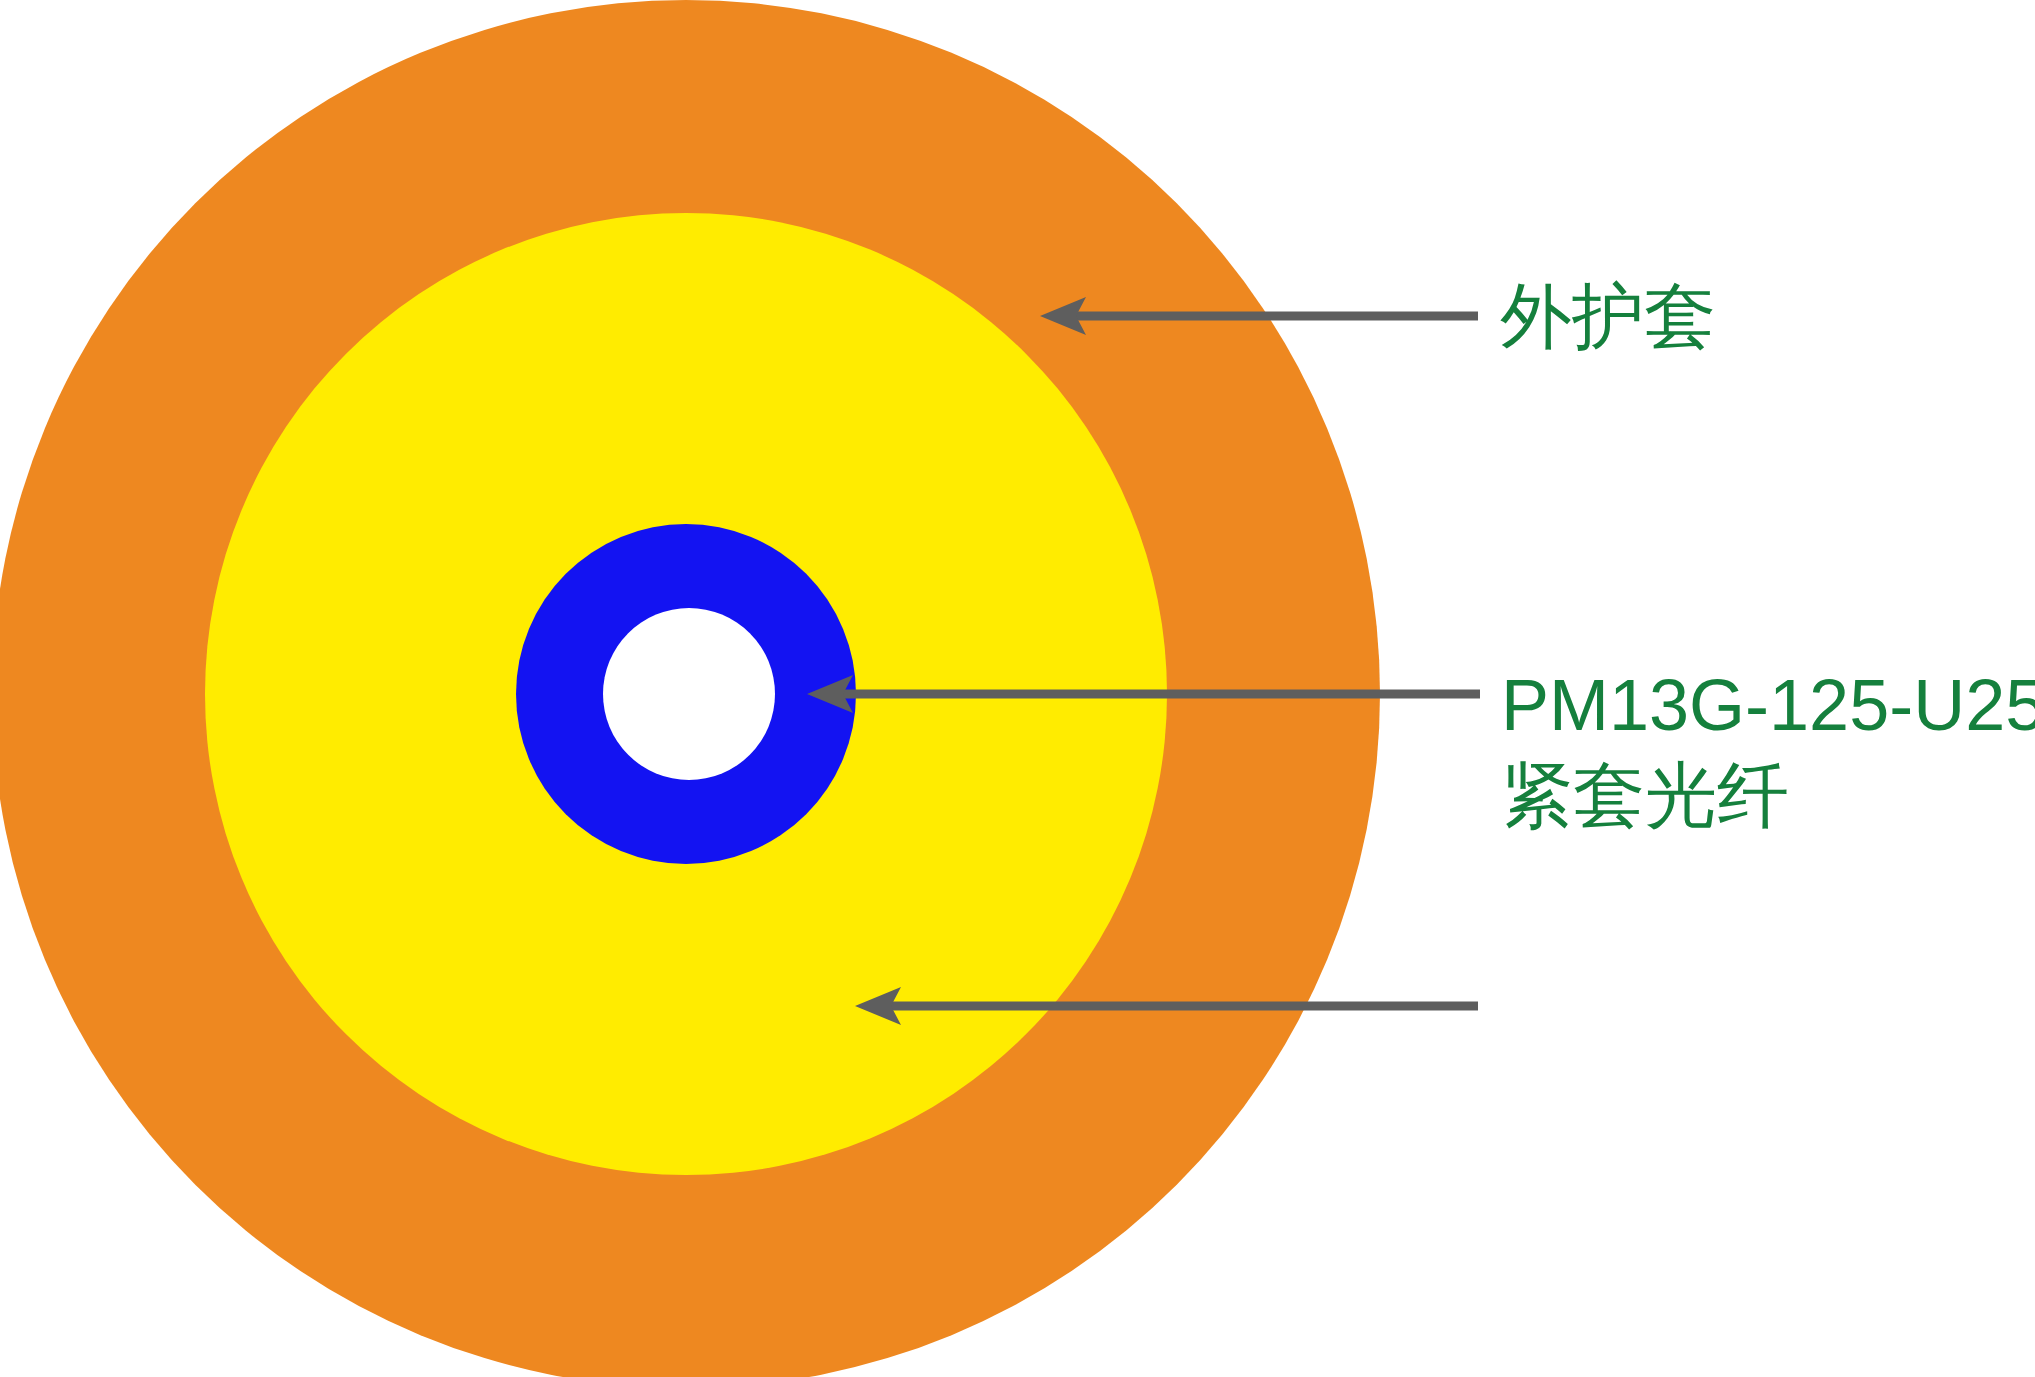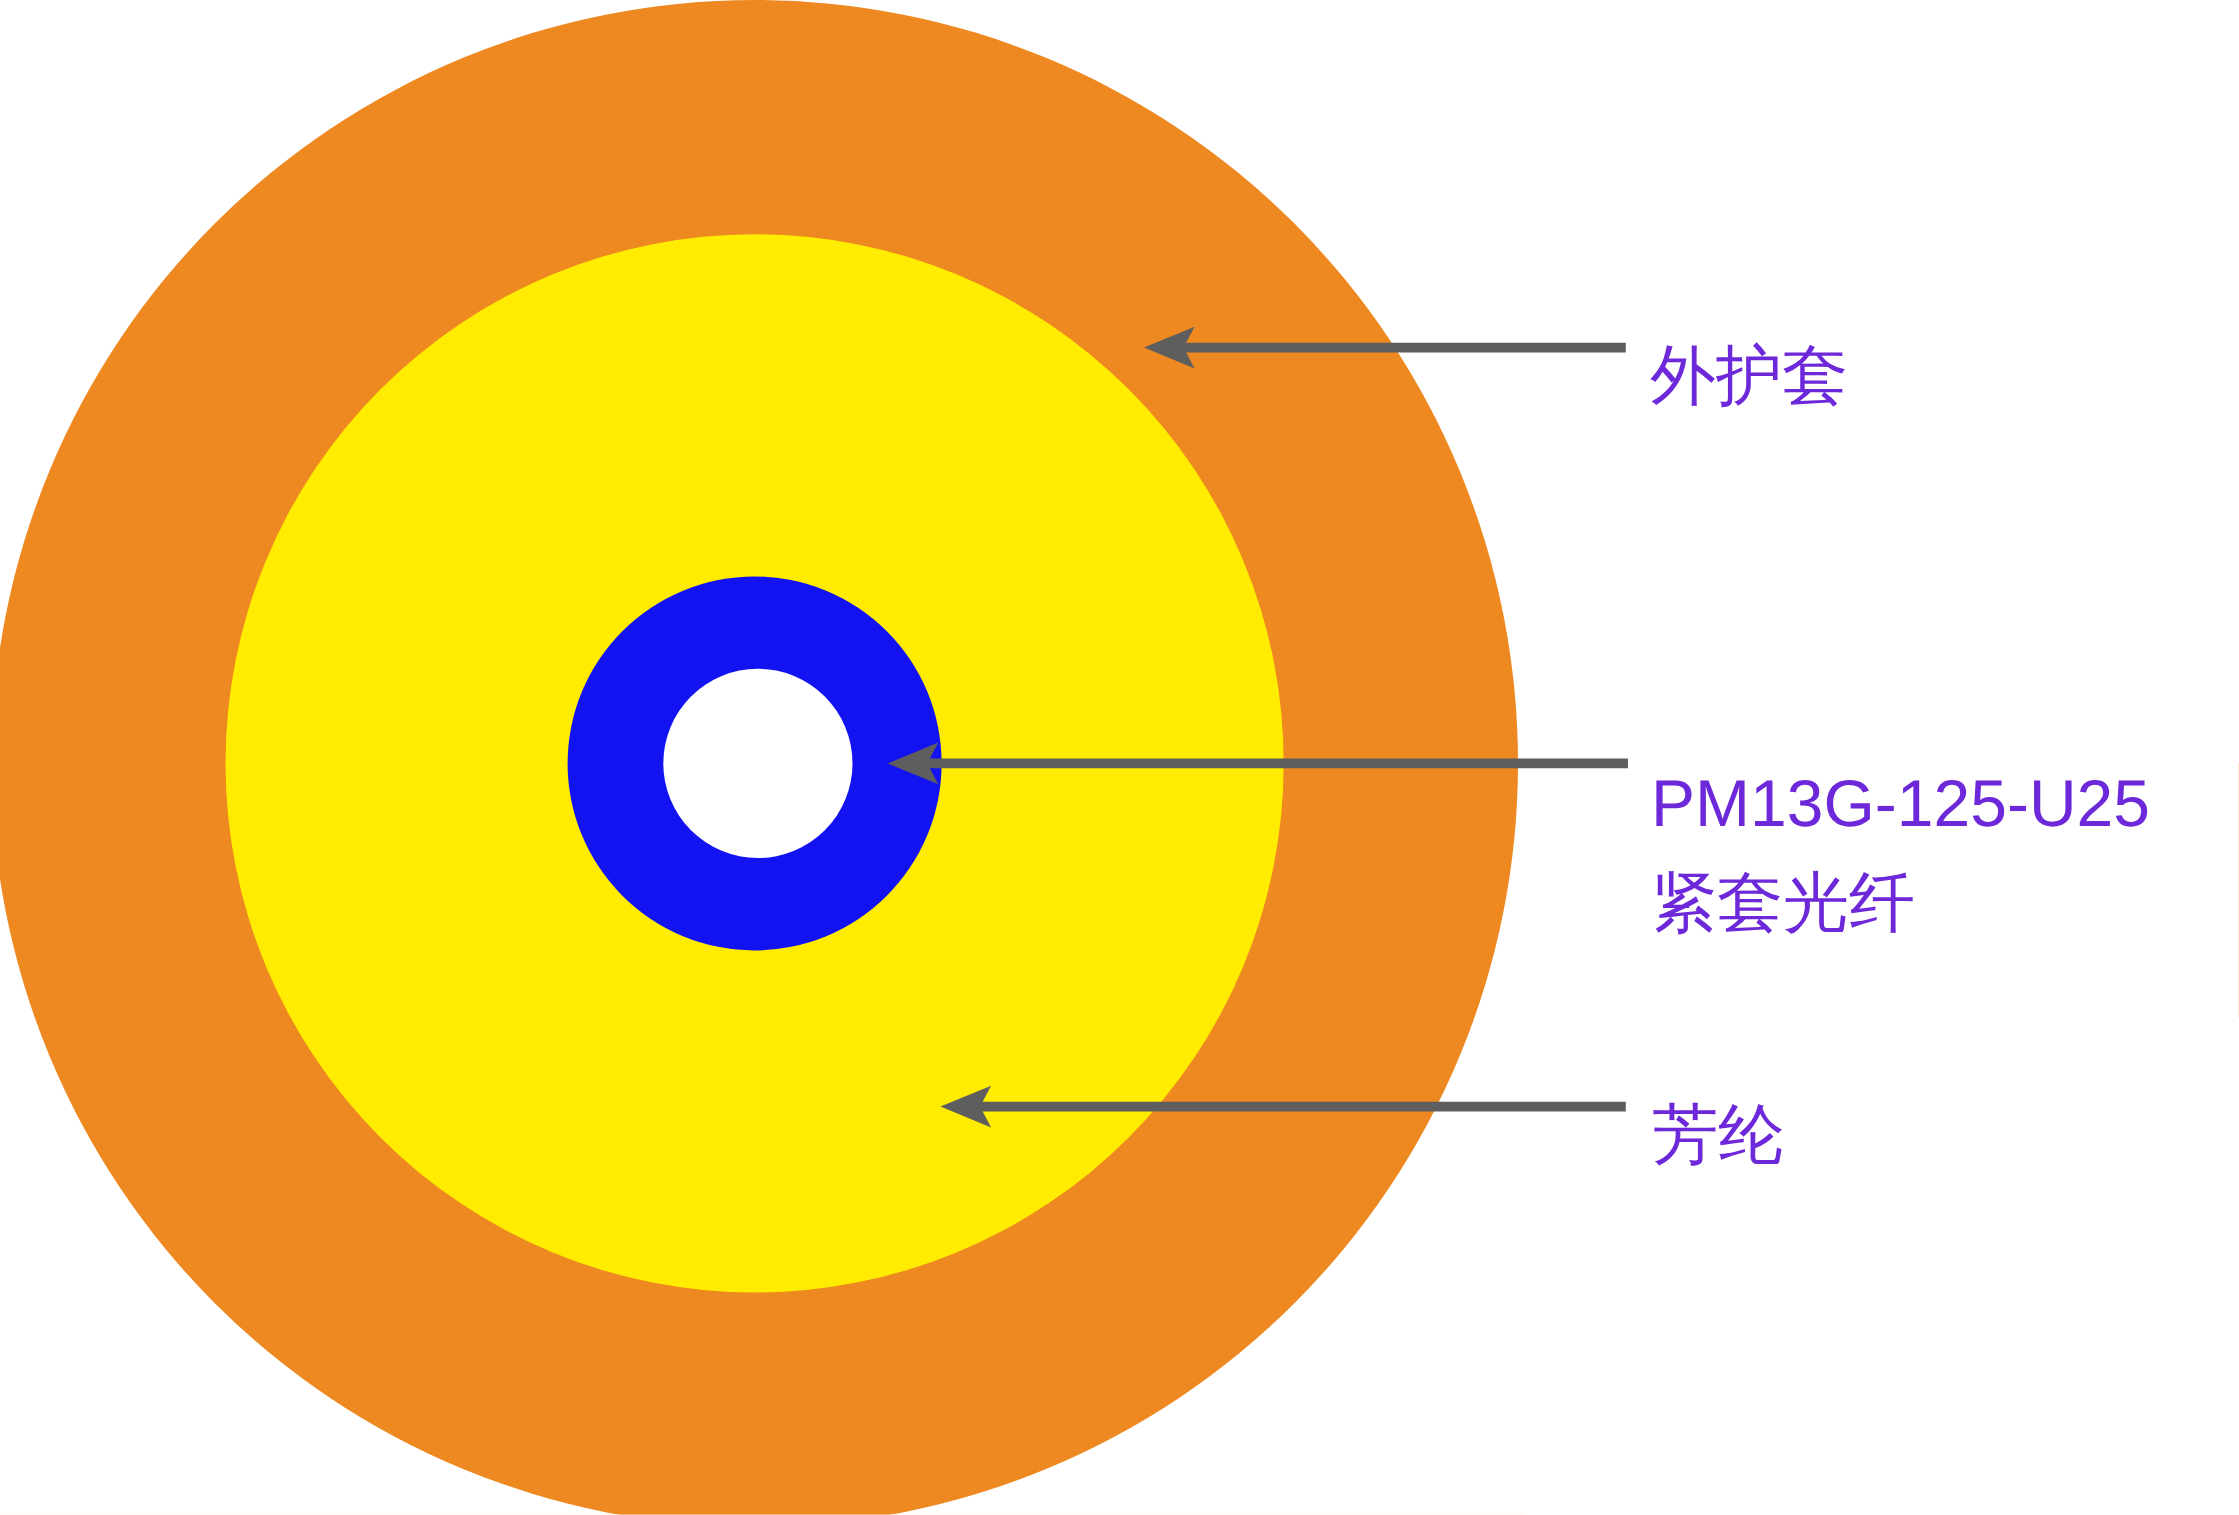--- a/index.html
+++ b/index.html
@@ -24,25 +24,24 @@
   .circle-buffer { left: 516px; top: 524px;  width: 340px;  height: 340px;  }
   .circle-core   { left: 603px; top: 608px;  width: 172px;  height: 172px;  }
   .leader-svg {
     position: absolute;
     left: 0; top: 0;
     width: 2035px; height: 1377px;
     pointer-events: none;
   }
   .diagram-label {
     position: absolute;
-    color: #6d28d9;
-    font-size: 60px;
+    color: #15803d;
+    font-size: 72px;
     line-height: 90px;
     white-space: nowrap;
-    margin-top: 26px;
   }
   .label-outer  { left: 1500px; top: 316px;  transform: translateY(-50%); }
   .label-fiber  { left: 1501px; top: 660px; }
   .label-aramid { left: 1502px; top: 1006px; transform: translateY(-50%); }
 </style>
 </head>
 <body>
 
 <div class="canvas">
 
@@ -68,17 +67,14 @@
 
   <div class="diagram-label label-outer">
     <span>外护套</span>
   </div>
 
   <div class="diagram-label label-fiber">
     <div>PM13G-125-U25</div>
     <div>紧套光纤</div>
   </div>
 
-  <div class="diagram-label label-aramid">
-    <span>芳纶</span>
-  </div>
 
 </div>
 
 </body></html>

